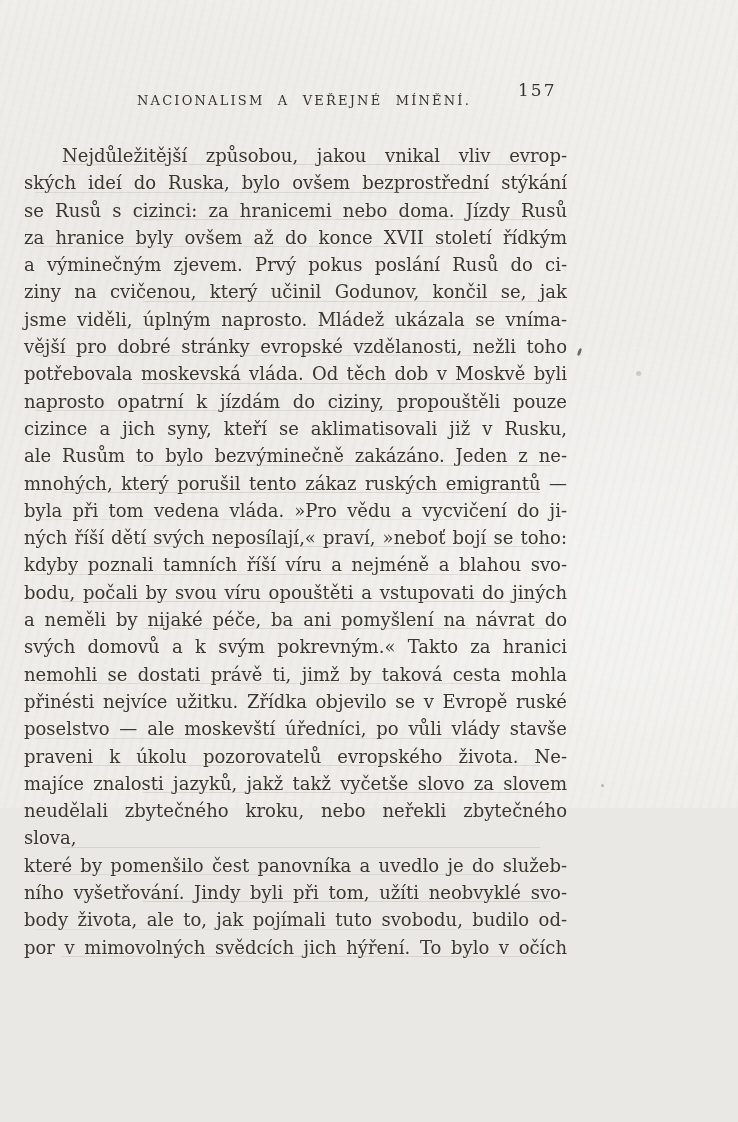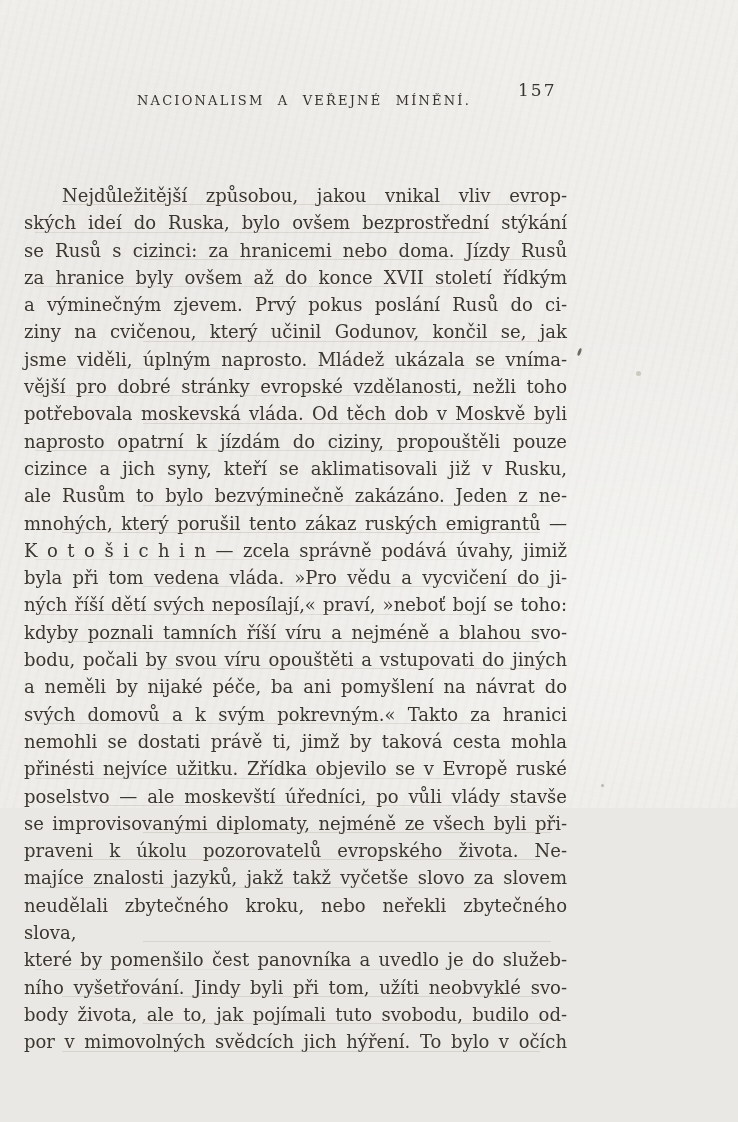--- a/index.html
+++ b/index.html
@@ -34,21 +34,21 @@
   }
   .body-text{
     position:absolute;left:24px;top:142px;width:543px;
     font-size:18px;line-height:27.3px;
   }
   .line{
     position:relative;
     text-align:justify;text-align-last:justify;
     white-space:normal;
   }
-  .line.first{text-indent:38px;margin-top:40px;}
+  .line.first{text-indent:38px;}
   
   .line::after{
     content:"";position:absolute;height:1px;bottom:4px;left:7%;right:5%;
     background:#b3ae9f;opacity:.36;pointer-events:none;
   }
   .line:nth-child(2n)::after{left:2%;right:16%;opacity:.30;}
   .line:nth-child(3n)::after{left:22%;right:3%;opacity:.33;}
   .line:nth-child(7n)::after{opacity:.17;}
   .line:nth-child(5)::after,
   .line:nth-child(11)::after,
@@ -84,31 +84,29 @@
       <div class="line">za hranice byly ovšem až do konce XVII století řídkým</div>
       <div class="line">a výminečným zjevem. Prvý pokus poslání Rusů do ci-</div>
       <div class="line">ziny na cvičenou, který učinil Godunov, končil se, jak</div>
       <div class="line">jsme viděli, úplným naprosto. Mládež ukázala se vníma-</div>
       <div class="line">vější pro dobré stránky evropské vzdělanosti, nežli toho</div>
       <div class="line">potřebovala moskevská vláda. Od těch dob v Moskvě byli</div>
       <div class="line">naprosto opatrní k jízdám do ciziny, propouštěli pouze</div>
       <div class="line">cizince a jich syny, kteří se aklimatisovali již v Rusku,</div>
       <div class="line">ale Rusům to bylo bezvýminečně zakázáno. Jeden z ne-</div>
       <div class="line">mnohých, který porušil tento zákaz ruských emigrantů —</div>
-      <div class="line">K o t o š i c h i n — zcela správně podává úvahy, jimiž</div>
       <div class="line">byla při tom vedena vláda. »Pro vědu a vycvičení do ji-</div>
       <div class="line">ných říší dětí svých neposílají,« praví, »neboť bojí se toho:</div>
       <div class="line">kdyby poznali tamních říší víru a nejméně a blahou svo-</div>
       <div class="line">bodu, počali by svou víru opouštěti a vstupovati do jiných</div>
       <div class="line">a neměli by nijaké péče, ba ani pomyšlení na návrat do</div>
       <div class="line">svých domovů a k svým pokrevným.« Takto za hranici</div>
       <div class="line">nemohli se dostati právě ti, jimž by taková cesta mohla</div>
       <div class="line">přinésti nejvíce užitku. Zřídka objevilo se v Evropě ruské</div>
       <div class="line">poselstvo — ale moskevští úředníci, po vůli vlády stavše</div>
-      <div class="line">se improvisovanými diplomaty, nejméně ze všech byli při-</div>
       <div class="line">praveni k úkolu pozorovatelů evropského života. Ne-</div>
       <div class="line">majíce znalosti jazyků, jakž takž vyčetše slovo za slovem</div>
       <div class="line">neudělali zbytečného kroku, nebo neřekli zbytečného slova,</div>
       <div class="line">které by pomenšilo čest panovníka a uvedlo je do služeb-</div>
       <div class="line">ního vyšetřování. Jindy byli při tom, užíti neobvyklé svo-</div>
       <div class="line">body života, ale to, jak pojímali tuto svobodu, budilo od-</div>
       <div class="line">por v mimovolných svědcích jich hýření. To bylo v očích</div>
     </div>
 
   <span class="speck-tick"></span>

